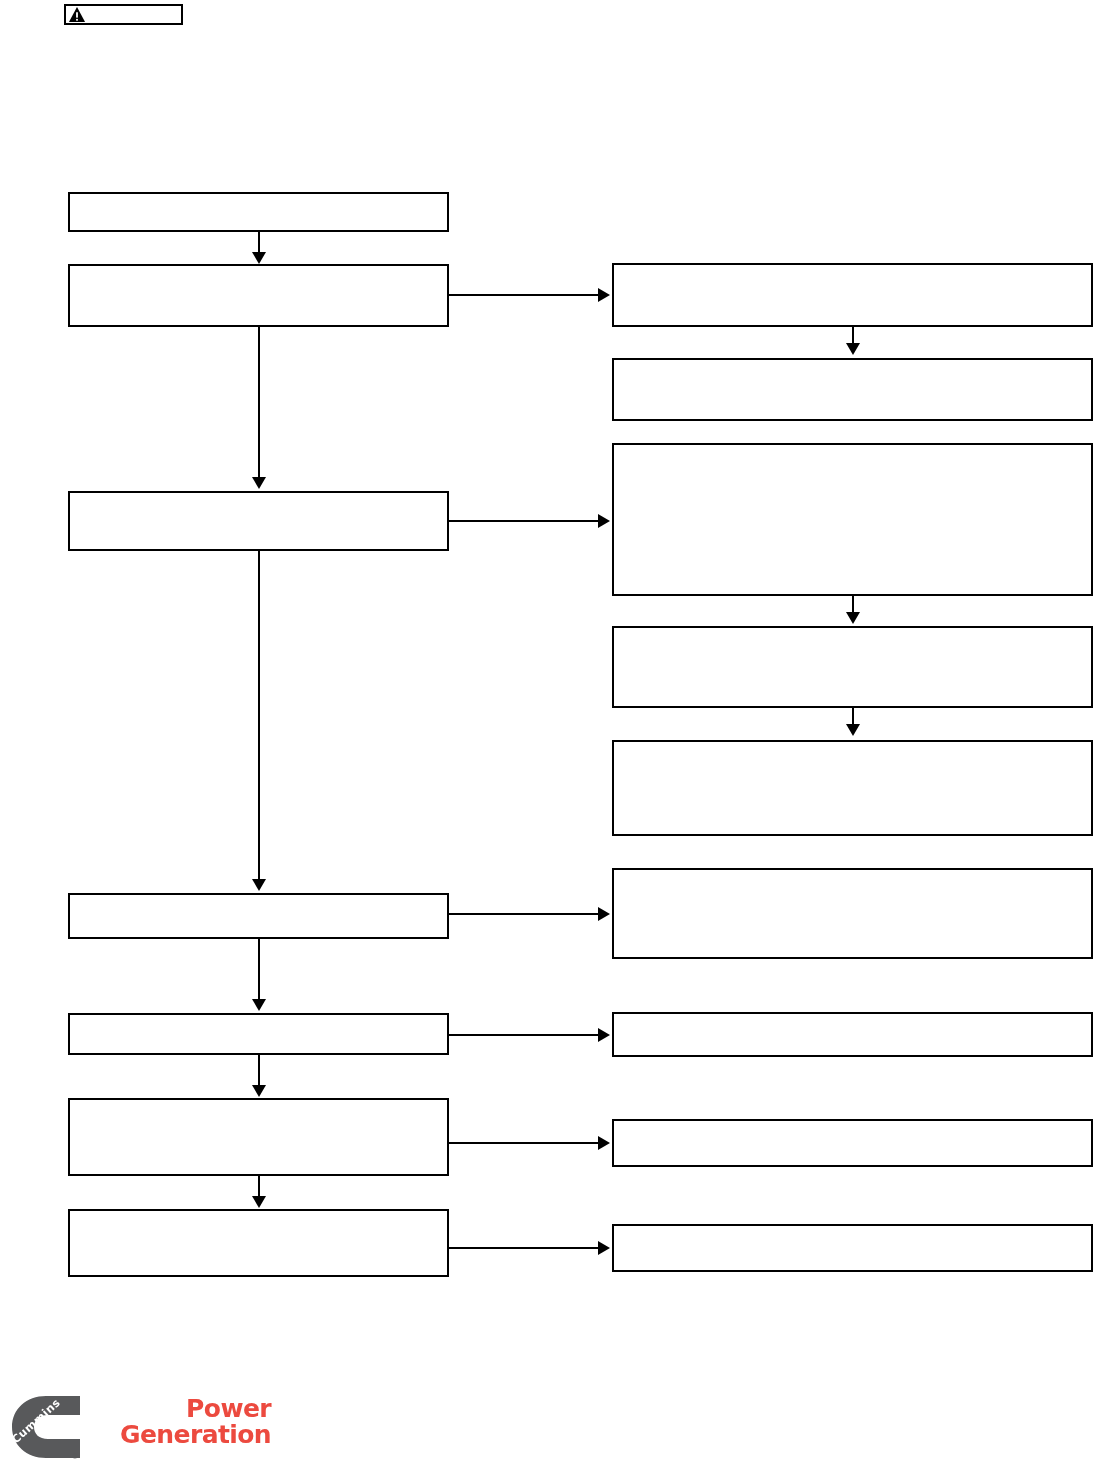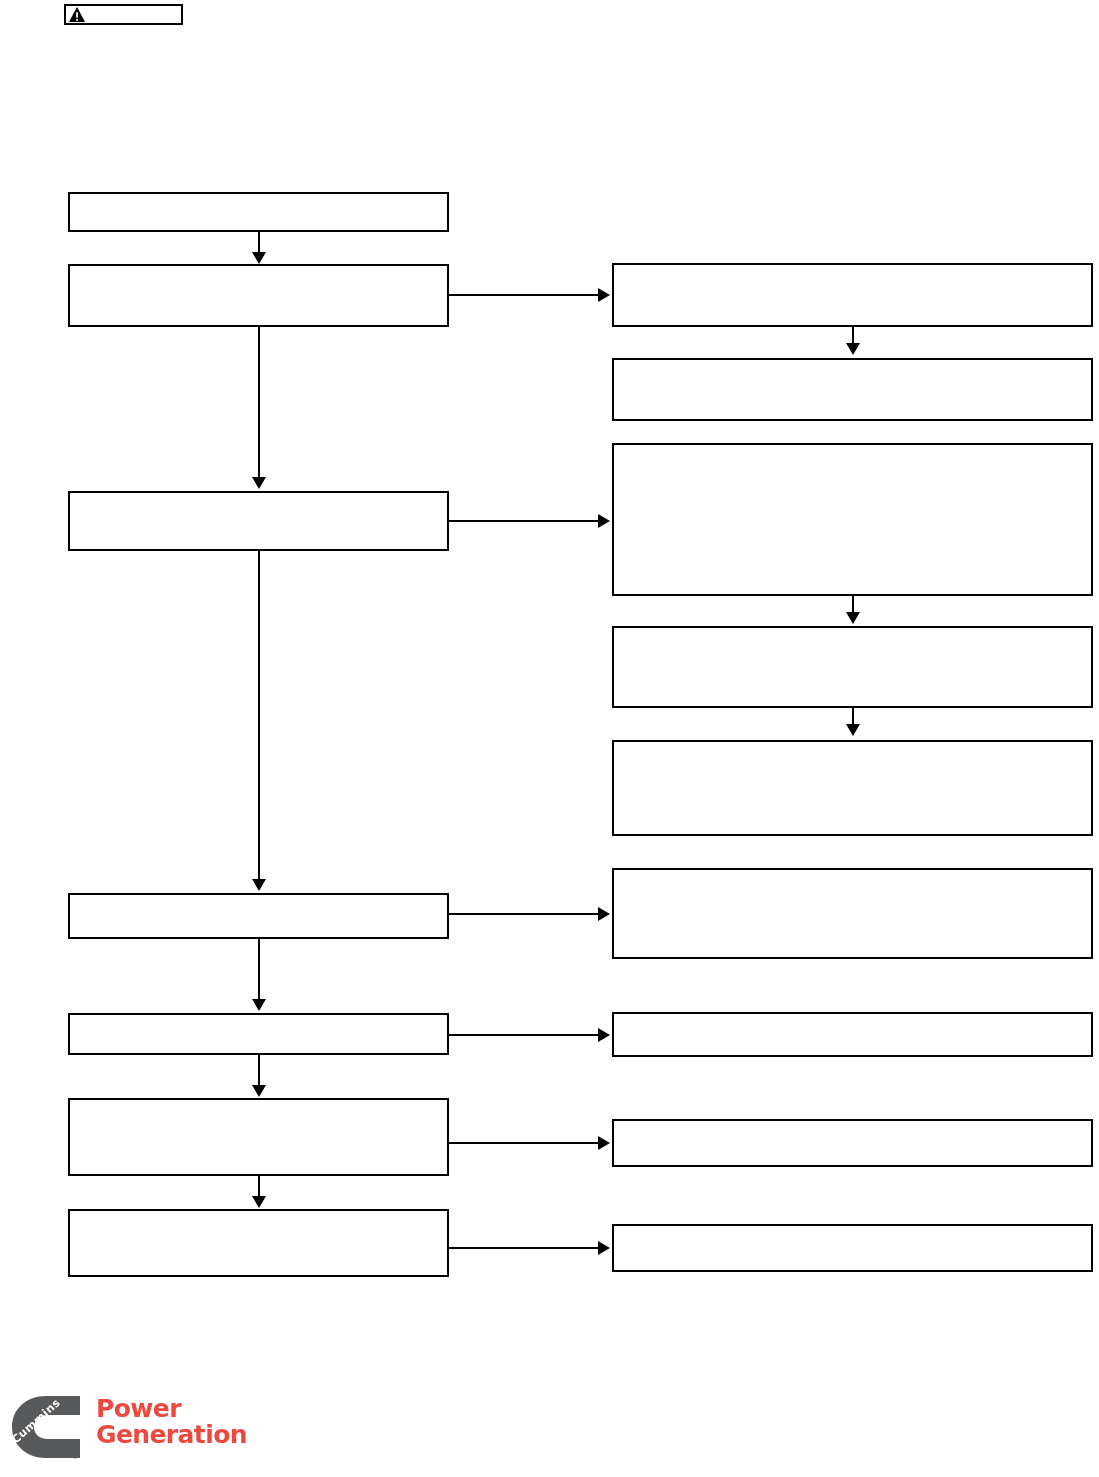--- a/index.html
+++ b/index.html
@@ -107,20 +107,21 @@
     left: 0px;
     top: 0px;
     width: 72px;
     height: 66px;
   }
   .logo-words {
     position: absolute;
     left: 86px;
     top: 2px;
     width: 175px;
+    text-align: right;
   }
   .logo-words span {
     display: block;
     font-family: "DejaVu Sans", sans-serif;
     font-weight: bold;
     font-size: 25px;
     line-height: 26px;
     letter-spacing: -0.6px;
     color: #EC4A3F;
     white-space: nowrap;

